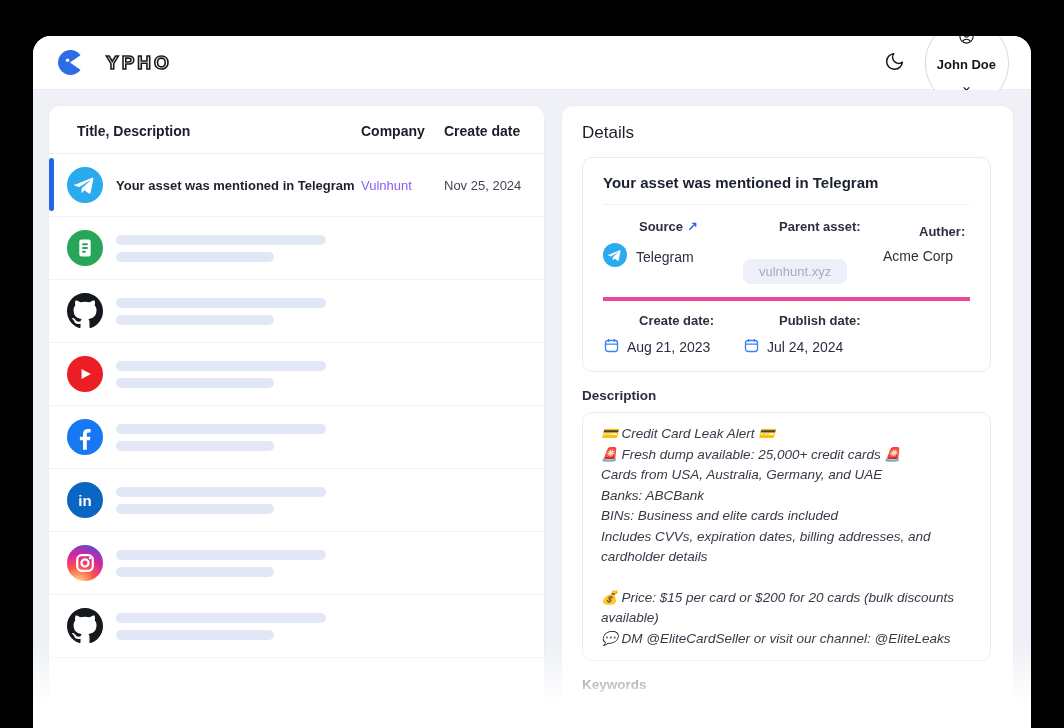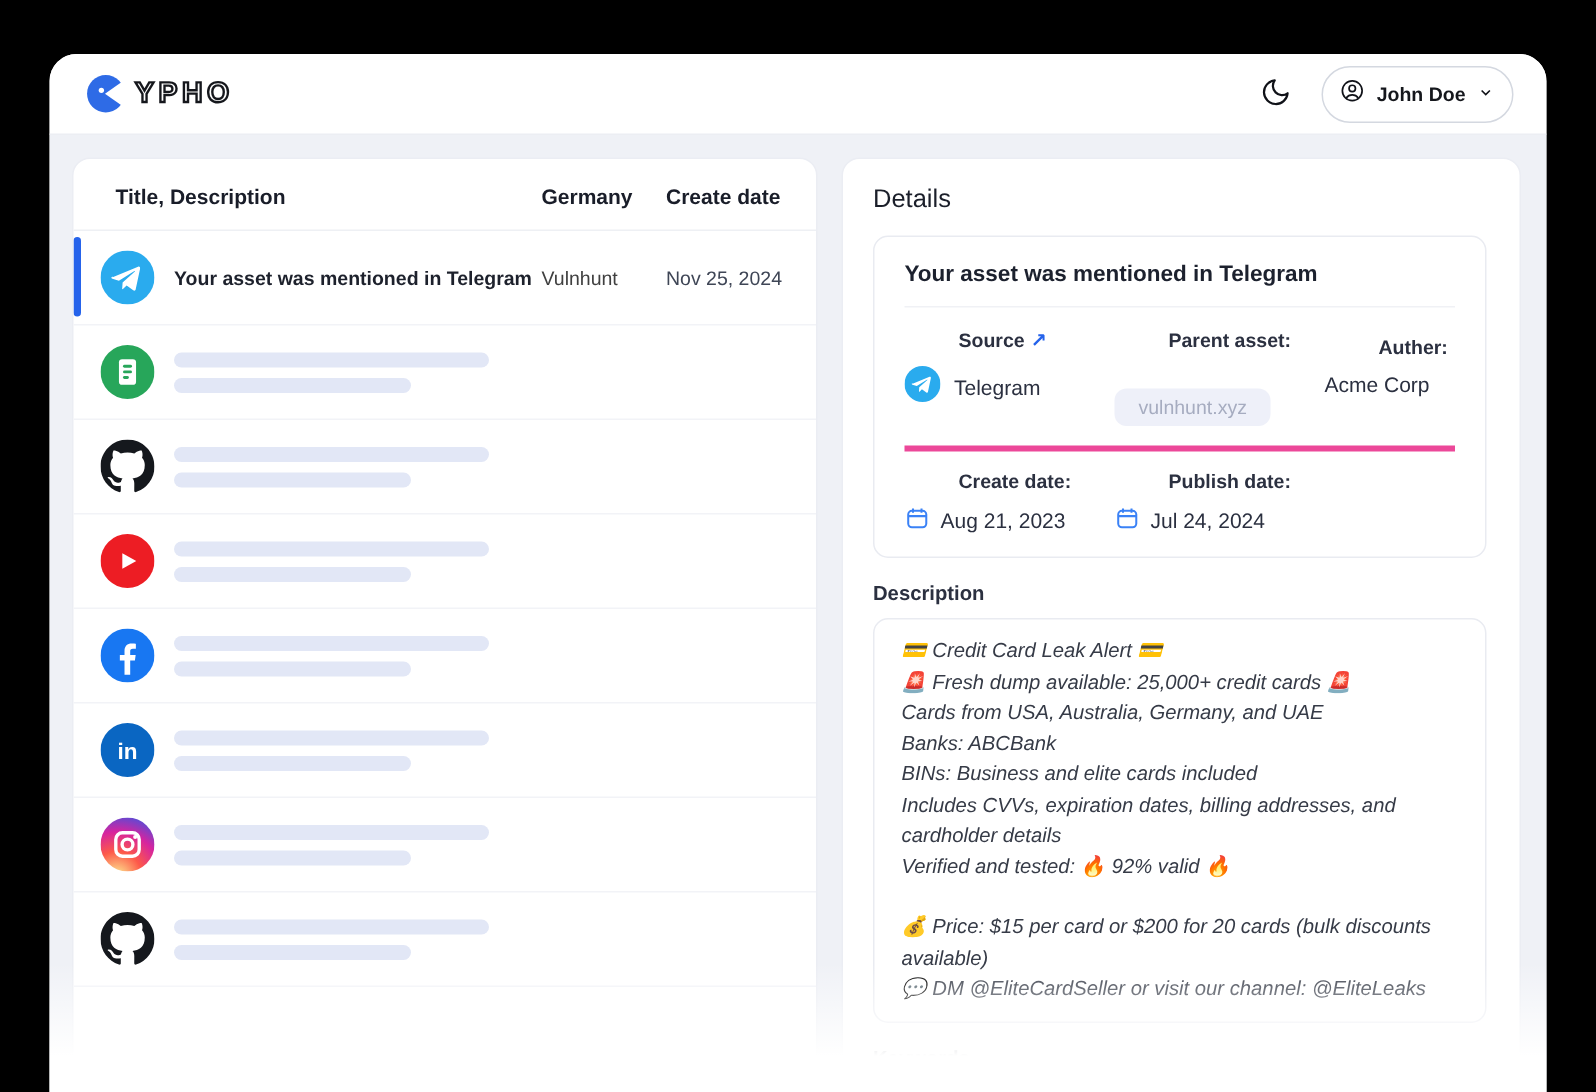--- a/index.html
+++ b/index.html
@@ -5,29 +5,29 @@
   * { margin:0; padding:0; box-sizing:border-box; }
   html,body { width:1064px; height:728px; background:#000; overflow:hidden;
     font-family:"Liberation Sans","DejaVu Sans",sans-serif; }
 
   .window { position:absolute; left:33px; top:36px; width:998px; height:692px;
     background:#fff; border-radius:18px 18px 0 0; overflow:hidden; }
 
   
   .app-header { height:54px; display:flex; align-items:center; justify-content:space-between;
     padding:0 22px 0 24px; background:#fff; border-bottom:1px solid #eceef3; }
-  .brand { display:flex; align-items:center; gap:6px; }
+  .brand { display:flex; align-items:center; gap:22px; }
   .brand svg { display:block; }
   .brand-text { font-size:19px; font-weight:800; letter-spacing:3px;
     color:transparent; -webkit-text-stroke:1.6px #15171c; }
   .hdr-right { display:flex; align-items:center; gap:18px; }
   .icon-btn { width:24px; height:24px; display:flex; align-items:center; justify-content:center;
     cursor:pointer; background:none; border:none; }
   .user-pill { display:flex; align-items:center; gap:8px; border:1px solid #d4d8e0;
-    border-radius:999px; padding:7px 12px 7px 11px; background:#fff; cursor:pointer; }
+    border-radius:999px; padding:7px 12px 7px 11px; background:#fff; cursor:pointer;flex-direction:column; }
   .user-pill .uname { font-size:13px; font-weight:700; color:#15171c; }
 
   
   .app-body { position:absolute; top:54px; left:0; right:0; bottom:0;
     background:var(--bg,#eff1f6); padding:15px 17px 0 15px; display:flex; gap:16px; }
 
   .panel { background:#fff; border:1px solid var(--panel_border,#ebedf3); border-radius:12px; }
   .panel-list { width:497px; flex:none; overflow:hidden; }
   .panel-details { flex:1; overflow:hidden; padding:17px 22px 0 20px; }
 
@@ -40,21 +40,21 @@
 
   .row { position:relative; height:63px; display:flex; align-items:center;
     padding-left:18px; border-bottom:1px solid #f2f3f7; cursor:pointer; }
   .selbar { display:none; }
   .row.selected .selbar { display:block; position:absolute; left:0; top:4px; bottom:5px;
     width:5px; border-radius:4px; background:var(--accent,#2563eb); }
   .ricon { width:36px; height:36px; flex:none; margin-right:13px; }
   .ricon svg { width:36px; height:36px; display:block; }
   .rtitle { flex:1; min-width:0; font-size:13px; font-weight:700; color:#1d212c;
     display:flex; flex-direction:column; gap:7px; justify-content:center; }
-  .rcompany { width:83px; font-size:13px; color:#404040; }
+  .rcompany { width:83px; font-size:13px; color:#8b5cf6; }
   .rdate { width:100px; font-size:13px; color:#3f4656; }
   .bar { height:10px; border-radius:6px; background:var(--skeleton,#e2e7f6); }
 
   
   .d-heading { font-size:17px; font-weight:400; color:#1b1f2a; margin-bottom:14px; }
   .card { border:1px solid #e9ebf1; border-radius:10px; background:#fff; }
   .card-main { padding:16px 20px 14px; margin-bottom:16px; }
   .d-title { font-size:15px; font-weight:700; color:#1c212e;
     padding-bottom:13px; border-bottom:1px solid #f0f1f5; }
   .meta { display:grid; grid-template-columns:140px 140px 1fr; padding-top:14px; }
@@ -117,21 +117,21 @@
           </svg>
         </span>
       </div>
     </div>
   </div>
 
   <div class="app-body">
     <div class="panel panel-list">
       <div class="lhead">
         <span class="c-title">Title, Description</span>
-        <span class="c-company">Germany</span>
+        <span class="c-company">Company</span>
         <span class="c-date">Create date</span>
       </div>
       <div id="rows-host">
           <div class="row selected">
     <span class="selbar"></span>
     <span class="ricon">
               <svg viewBox="0 0 24 24">
                 <circle cx="12" cy="12" r="12" fill="#2AABEE"></circle>
                 <path fill="#fff" d="M5.4 11.9l11.3-4.7c.55-.22 1.05.12.87.97l-1.92 9.05c-.14.65-.55.8-1.1.5l-2.93-2.16-1.41 1.37c-.16.16-.29.29-.59.29l.21-2.98 5.44-4.92c.24-.21-.05-.33-.37-.12L8.18 13.4l-2.9-.9c-.63-.2-.64-.63.12-.93z"></path>
               </svg>
@@ -317,21 +317,20 @@
       </div>
 
       <div class="sec-label">Description</div>
       <div class="card card-desc" id="desc-host">
           <div class="dline">💳 Credit Card Leak Alert 💳</div>
           <div class="dline">🚨 Fresh dump available: 25,000+ credit cards 🚨</div>
           <div class="dline">Cards from USA, Australia, Germany, and UAE</div>
           <div class="dline">Banks: ABCBank</div>
           <div class="dline">BINs: Business and elite cards included</div>
           <div class="dline">Includes CVVs, expiration dates, billing addresses, and cardholder details</div>
-          <div class="dline">Verified and tested: 🔥 92% valid 🔥</div>
           <div class="dline spacer"></div>
           <div class="dline">💰 Price: $15 per card or $200 for 20 cards (bulk discounts available)</div>
           <div class="dline">💬 DM @EliteCardSeller or visit our channel: @EliteLeaks</div>
         </div>
 
       <div class="sec-label">Keywords</div>
       <div class="card card-kw" id="kw-host"></div>
     </div>
   </div>
 

